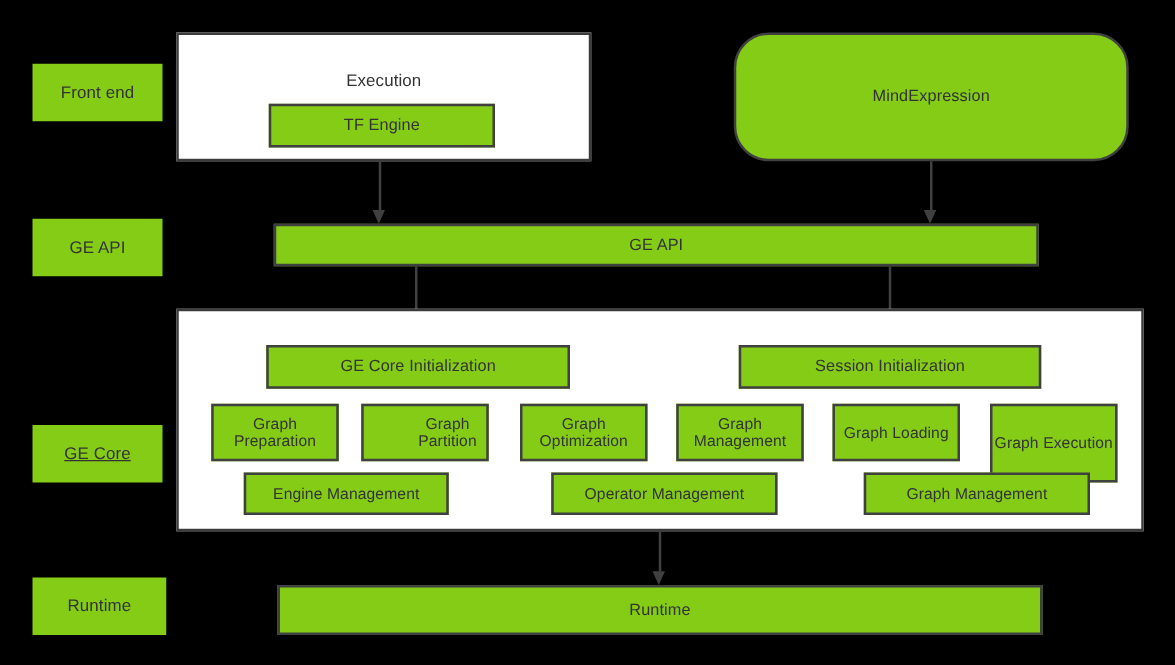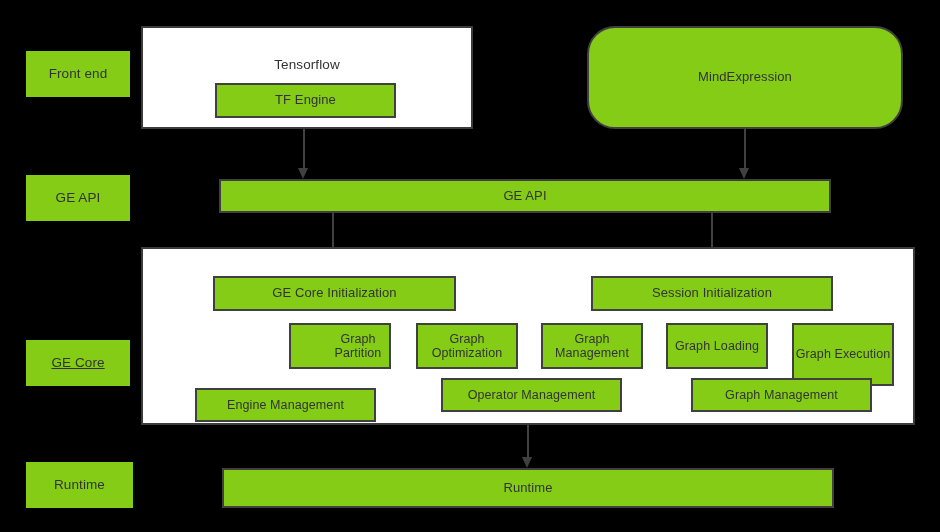--- a/index.html
+++ b/index.html
@@ -95,21 +95,21 @@
 
   <div class="box stage-label" style="left:26px; top:340px; width:104px; height:46px;text-decoration:underline;">
     <span>GE Core</span>
   </div>
 
   <div class="box stage-label" style="left:26px; top:462px; width:107px; height:46px;">
     <span>Runtime</span>
   </div>
 
   <div class="box group-box" style="left:141px; top:26px; width:332px; height:103px;">
-    <div class="group-title" style="top:29px;">Tensorflow</div>
+    <div class="group-title" style="top:29px;">Execution</div>
     <div class="box" style="left:72px; top:55px; width:181px; height:35px;">
       <span>TF Engine</span>
     </div>
   </div>
 
   <div class="box" style="left:587px; top:26px; width:316px; height:103px;border-radius:28px;">
     <span>MindExpression</span>
   </div>
 
   <div class="arrow" style="left:303px; top:129px;">
@@ -138,37 +138,40 @@
 
   <div class="box group-box" style="left:141px; top:247px; width:774px; height:178px;">
 
     <div class="box" style="left:70px; top:27px; width:243px; height:35px;">
       <span>GE Core Initialization</span>
     </div>
     <div class="box" style="left:448px; top:27px; width:242px; height:35px;">
       <span>Session Initialization</span>
     </div>
 
+    <div class="box comp" style="left:26px; top:74px; width:102px; height:46px;">
+      <span>Graph Preparation</span>
+    </div>
     <div class="box comp" style="left:146px; top:74px; width:102px; height:46px;padding-left:36px;">
       <span>Graph Partition</span>
     </div>
     <div class="box comp" style="left:273px; top:74px; width:102px; height:46px;">
       <span>Graph Optimization</span>
     </div>
     <div class="box comp" style="left:398px; top:74px; width:102px; height:46px;">
       <span>Graph Management</span>
     </div>
     <div class="box comp" style="left:523px; top:74px; width:102px; height:46px;">
       <span>Graph Loading</span>
     </div>
     <div class="box comp" style="left:649px; top:74px; width:102px; height:63px;">
       <span>Graph Execution</span>
     </div>
 
-    <div class="box mgmt" style="left:52px; top:139px; width:181px; height:34px;text-align:right;">
+    <div class="box mgmt" style="left:52px; top:129px; width:164px; height:34px;text-align:right;">
       <span>Engine Management</span>
     </div>
     <div class="box mgmt" style="left:298px; top:129px; width:181px; height:34px;">
       <span>Operator Management</span>
     </div>
     <div class="box mgmt" style="left:548px; top:129px; width:181px; height:34px;">
       <span>Graph Management</span>
     </div>
   </div>
 

